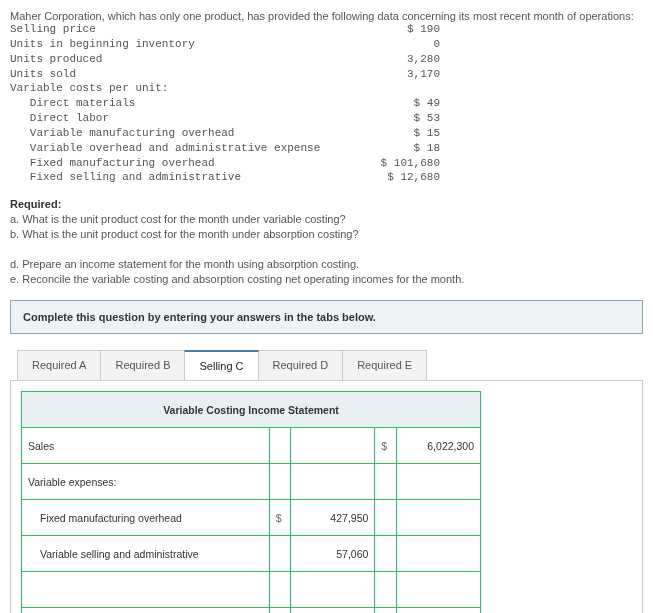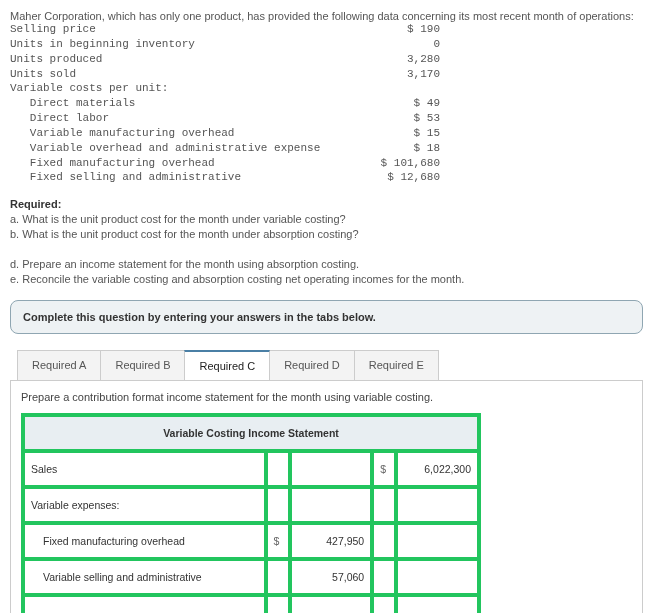--- a/index.html
+++ b/index.html
@@ -20,21 +20,21 @@
     line-height: 1.35;
     margin-bottom: 12px;
   }
   .mono-row { display: flex; }
   .mono-label { flex: 0 0 340px; white-space: pre; }
   .mono-val { flex: 0 0 90px; text-align: right; white-space: pre; }
   .required-block { color: #555; margin-bottom: 14px; line-height: 1.35; }
   .required-block b { color: #333; }
   .big-box {
     border: 1px solid #8fa6b2;
-    border-radius: 8px;
+    border-radius: 0;
     background: #eef2f4;
     padding: 10px 12px;
     margin-bottom: 16px;
   }
   .tabs { display: flex; margin-bottom: 0; padding-left: 7px; }
   .tab {
     padding: 8px 14px;
     background: #f3f3f3;
     border: 1px solid #ccc;
     border-bottom: none;
@@ -55,21 +55,21 @@
     padding: 10px;
     background: #fff;
   }
   .prompt { font-size: 11px; color: #444; margin-bottom: 10px; }
   table.stmt {
     border-collapse: collapse;
     width: 460px;
     background: #fff;
   }
   table.stmt td, table.stmt th {
-    border: 4px solid #22c55e;
+    border: 1px solid #22c55e;
     padding: 3px 6px;
     font-size: 10.5px;
     height: 36px;
   }
   table.stmt th {
     background: #e8eef2;
     text-align: center;
     font-weight: bold;
     color: #333;
   }
@@ -139,27 +139,26 @@
   <span>e. Reconcile the variable costing and absorption costing net operating incomes for the month.</span>
 </div>
 
 <div class="big-box">
   <b>Complete this question by entering your answers in the tabs below.</b>
 </div>
 
 <div class="tabs">
   <div class="tab">Required A</div>
   <div class="tab">Required B</div>
-  <div class="tab active">Required C</div>
+  <div class="tab active">Selling C</div>
   <div class="tab">Required D</div>
   <div class="tab">Required E</div>
 </div>
 
 <div class="tab-panel">
-  <div class="prompt">Prepare a contribution format income statement for the month using variable costing.</div>
 
   <table class="stmt">
     <tbody>
         <tr>
           <th colspan="5">Variable Costing Income Statement</th>
         </tr>
 
     <tr>
       <td class="col-label">Sales</td>
       <td class="col-cur"></td>

